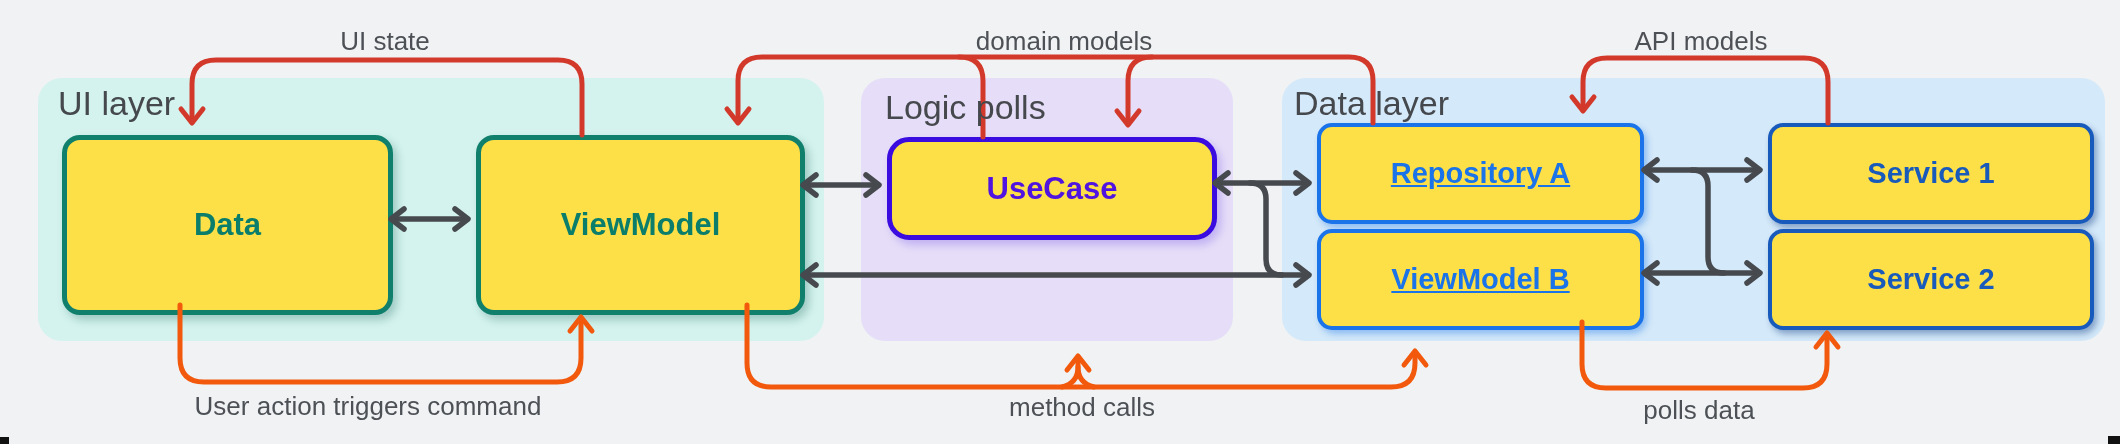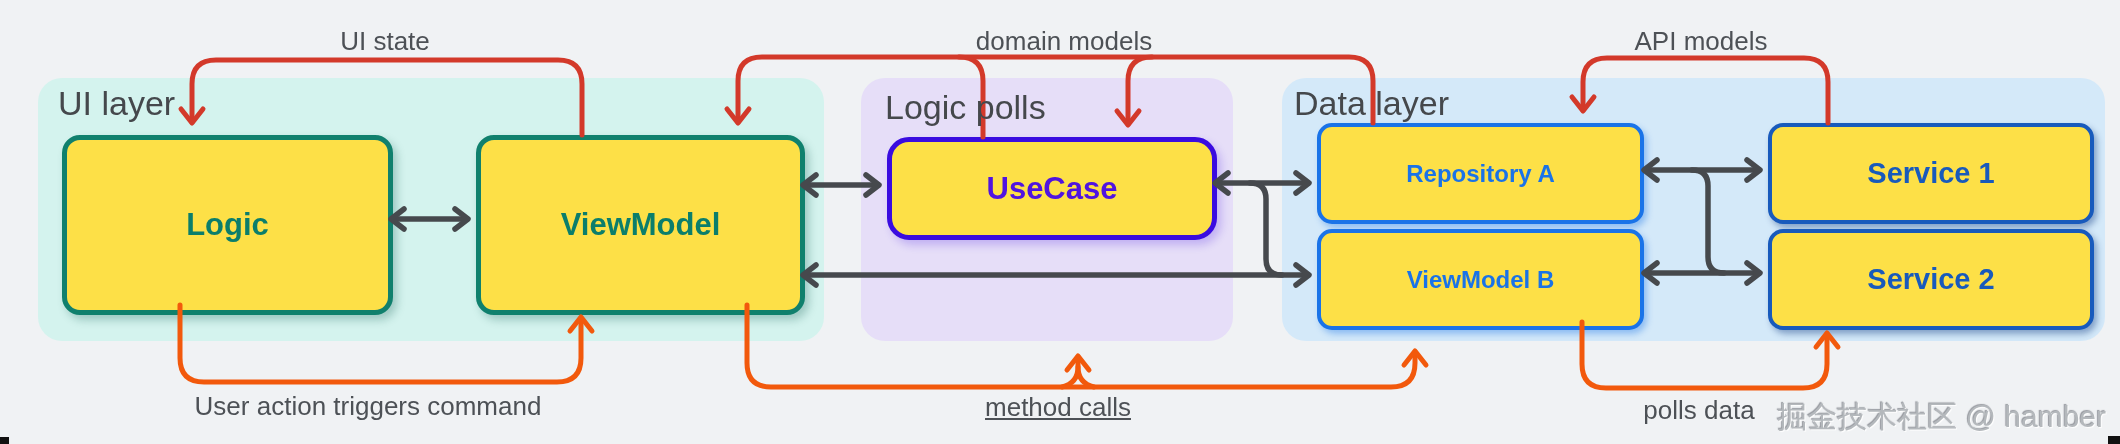--- a/index.html
+++ b/index.html
@@ -14,22 +14,22 @@
 
   .layer{position:absolute;top:78px;height:263px;border-radius:24px;z-index:1;}
   .layer-label{position:absolute;font-size:34px;font-weight:400;color:var(--layer-label);z-index:4;white-space:nowrap;}
 
   .node{position:absolute;background:#fde047;display:flex;align-items:center;justify-content:center;
         z-index:2;white-space:nowrap;font-weight:700;}
   .node-teal{border:5px solid var(--teal);border-radius:18px;color:var(--teal-text);font-size:31px;
              box-shadow:4px 5px 8px rgba(15,90,80,.28);}
   .node-purple{border:5px solid var(--purple);border-radius:22px;color:var(--purple-text);font-size:31px;
              box-shadow:4px 5px 8px rgba(60,12,224,.22);}
-  .node-blue{border:4px solid var(--blue);border-radius:15px;color:var(--blue);font-size:24px;
-             box-shadow:3px 4px 6px rgba(26,115,232,.38);}
+  .node-blue{border:4px solid var(--blue);border-radius:15px;color:var(--blue);font-size:29px;
+             box-shadow:3px 4px 6px rgba(26,115,232,.38);text-decoration:underline;}
   .node-darkblue{border:4px solid var(--dark-blue);border-radius:15px;color:var(--dark-blue);font-size:29px;
              box-shadow:3px 4px 6px rgba(16,60,130,.42);}
 
   svg.wires{position:absolute;left:0;top:0;z-index:3;}
   .stroke-red{stroke:var(--red);} .stroke-orange{stroke:var(--orange);} .stroke-dark{stroke:var(--arrow-dark);}
   svg.wires path{fill:none;stroke-linecap:round;stroke-linejoin:round;}
 
   .edge-label{position:absolute;font-size:26px;color:var(--label-gray);z-index:4;
               transform:translateX(-50%);white-space:nowrap;}
   .watermark{position:absolute;right:14px;top:397px;font-size:30px;color:var(--watermark);z-index:5;
@@ -42,21 +42,21 @@
 <div id="stage">
 
   <div class="layer" style="left:38px;width:786px;background:var(--ui-layer-bg);"></div>
   <div class="layer" style="left:861px;width:372px;background:var(--logic-layer-bg);"></div>
   <div class="layer" style="left:1282px;width:823px;background:var(--data-layer-bg);"></div>
 
   <div class="layer-label" style="left:58px;top:84px;">UI layer</div>
   <div class="layer-label" style="left:885px;top:88px;">Logic polls</div>
   <div class="layer-label" style="left:1294px;top:84px;">Data layer</div>
 
-  <div class="node node-teal" style="left:62px;top:135px;width:321px;height:170px;">Logic</div>
+  <div class="node node-teal" style="left:62px;top:135px;width:321px;height:170px;">Data</div>
   <div class="node node-teal" style="left:476px;top:135px;width:319px;height:170px;">ViewModel</div>
   <div class="node node-purple" style="left:887px;top:137px;width:320px;height:93px;">UseCase</div>
   <div class="node node-blue" style="left:1317px;top:123px;width:319px;height:93px;">Repository A</div>
   <div class="node node-blue" style="left:1317px;top:229px;width:319px;height:93px;">ViewModel B</div>
   <div class="node node-darkblue" style="left:1768px;top:123px;width:318px;height:93px;">Service 1</div>
   <div class="node node-darkblue" style="left:1768px;top:229px;width:318px;height:93px;">Service 2</div>
 
   <svg class="wires" width="2120" height="444" viewBox="0 0 2120 444">
     <defs>
       <marker id="ch-red" markerUnits="userSpaceOnUse" markerWidth="36" markerHeight="36" viewBox="-18 -18 36 36" refX="0" refY="0" orient="auto-start-reverse">
@@ -100,20 +100,19 @@
     <path class="stroke-dark" stroke-width="5.5" marker-start="url(#ch-dark)" marker-end="url(#ch-dark)" d="M 1645,170 L 1759,170"></path>
 
     <path class="stroke-dark" stroke-width="5.5" marker-start="url(#ch-dark)" marker-end="url(#ch-dark)" d="M 1645,273 L 1759,273"></path>
     <path class="stroke-dark" stroke-width="5.5" d="M 1692,170 Q 1708,170 1708,186 L 1708,257 Q 1708,273 1724,273"></path>
   </svg>
 
   <div class="edge-label" style="left:385px;top:26px;">UI state</div>
   <div class="edge-label" style="left:1064px;top:26px;">domain models</div>
   <div class="edge-label" style="left:1701px;top:26px;">API models</div>
   <div class="edge-label" style="left:368px;top:391px;">User action triggers command</div>
-  <div class="edge-label" style="left:1058px;top:392px;text-decoration:underline;">method calls</div>
+  <div class="edge-label" style="left:1082px;top:392px;">method calls</div>
   <div class="edge-label" style="left:1699px;top:395px;">polls data</div>
 
-  <div class="watermark">掘金技术社区 @ hamber</div>
 
   <div class="pbar" style="left:0;top:437px;width:9px;height:7px;"></div>
   <div class="pbar" style="left:2108px;top:436px;width:12px;height:8px;"></div>
 </div>
 
 </body></html>

